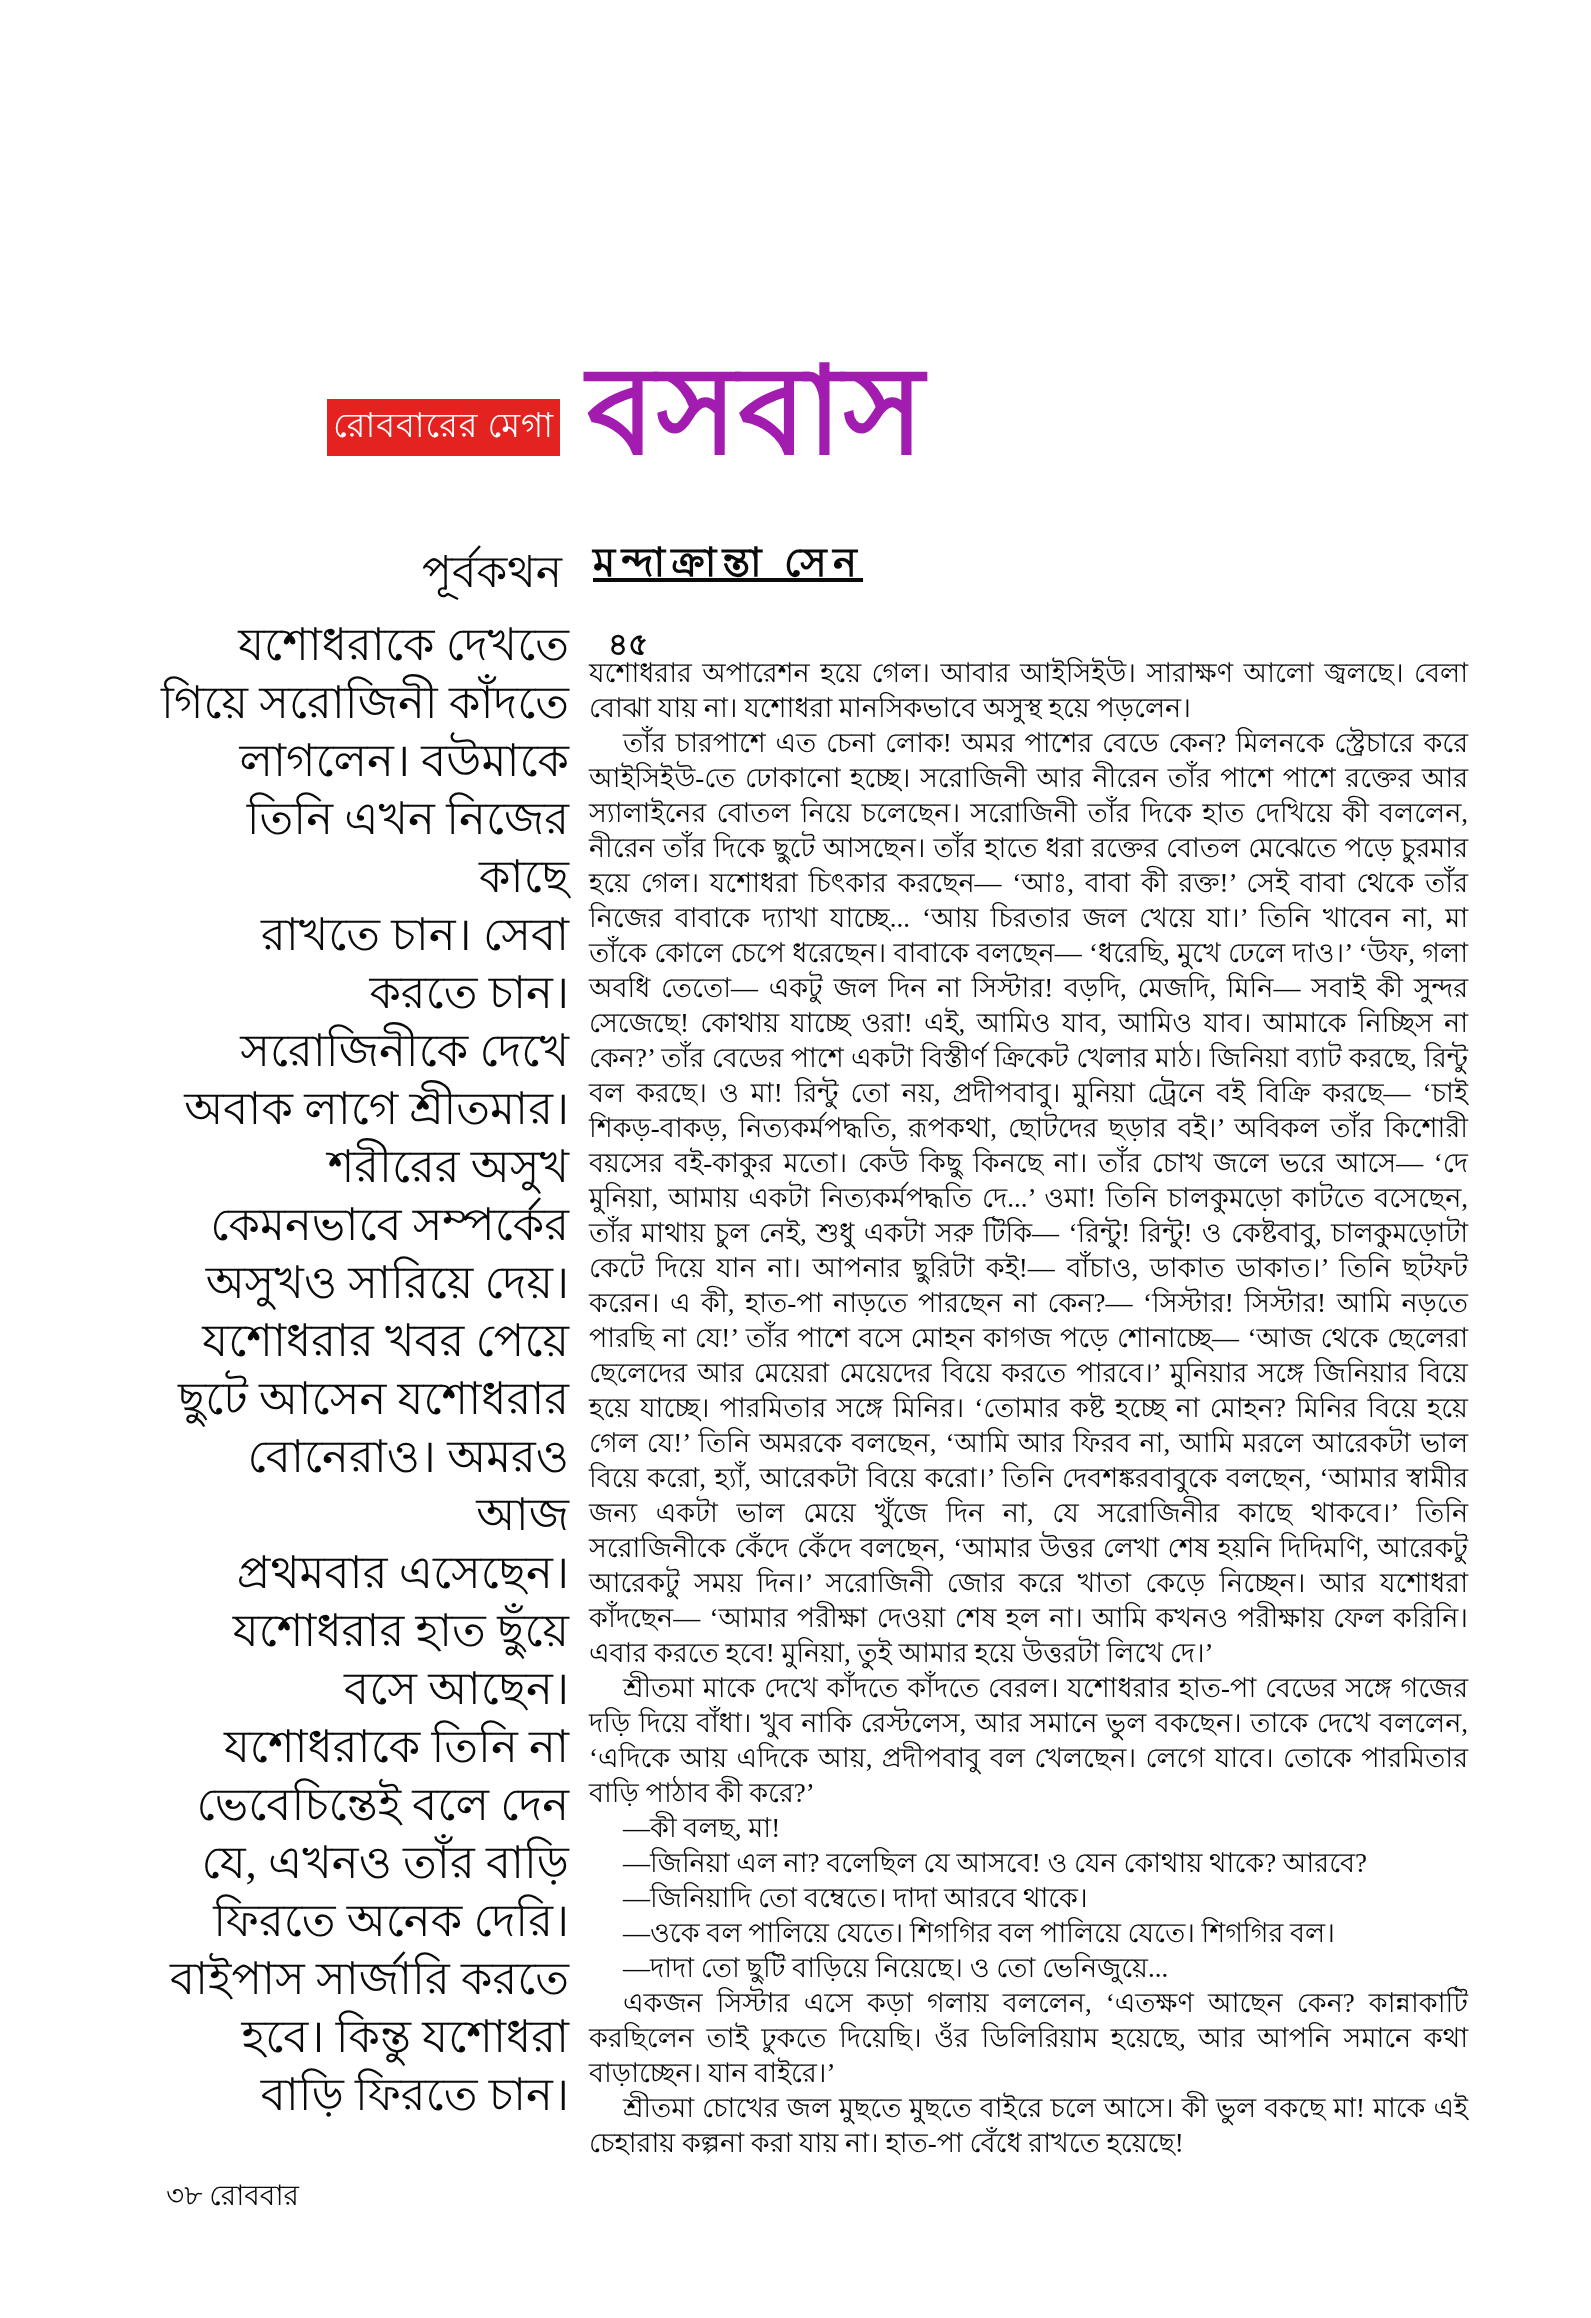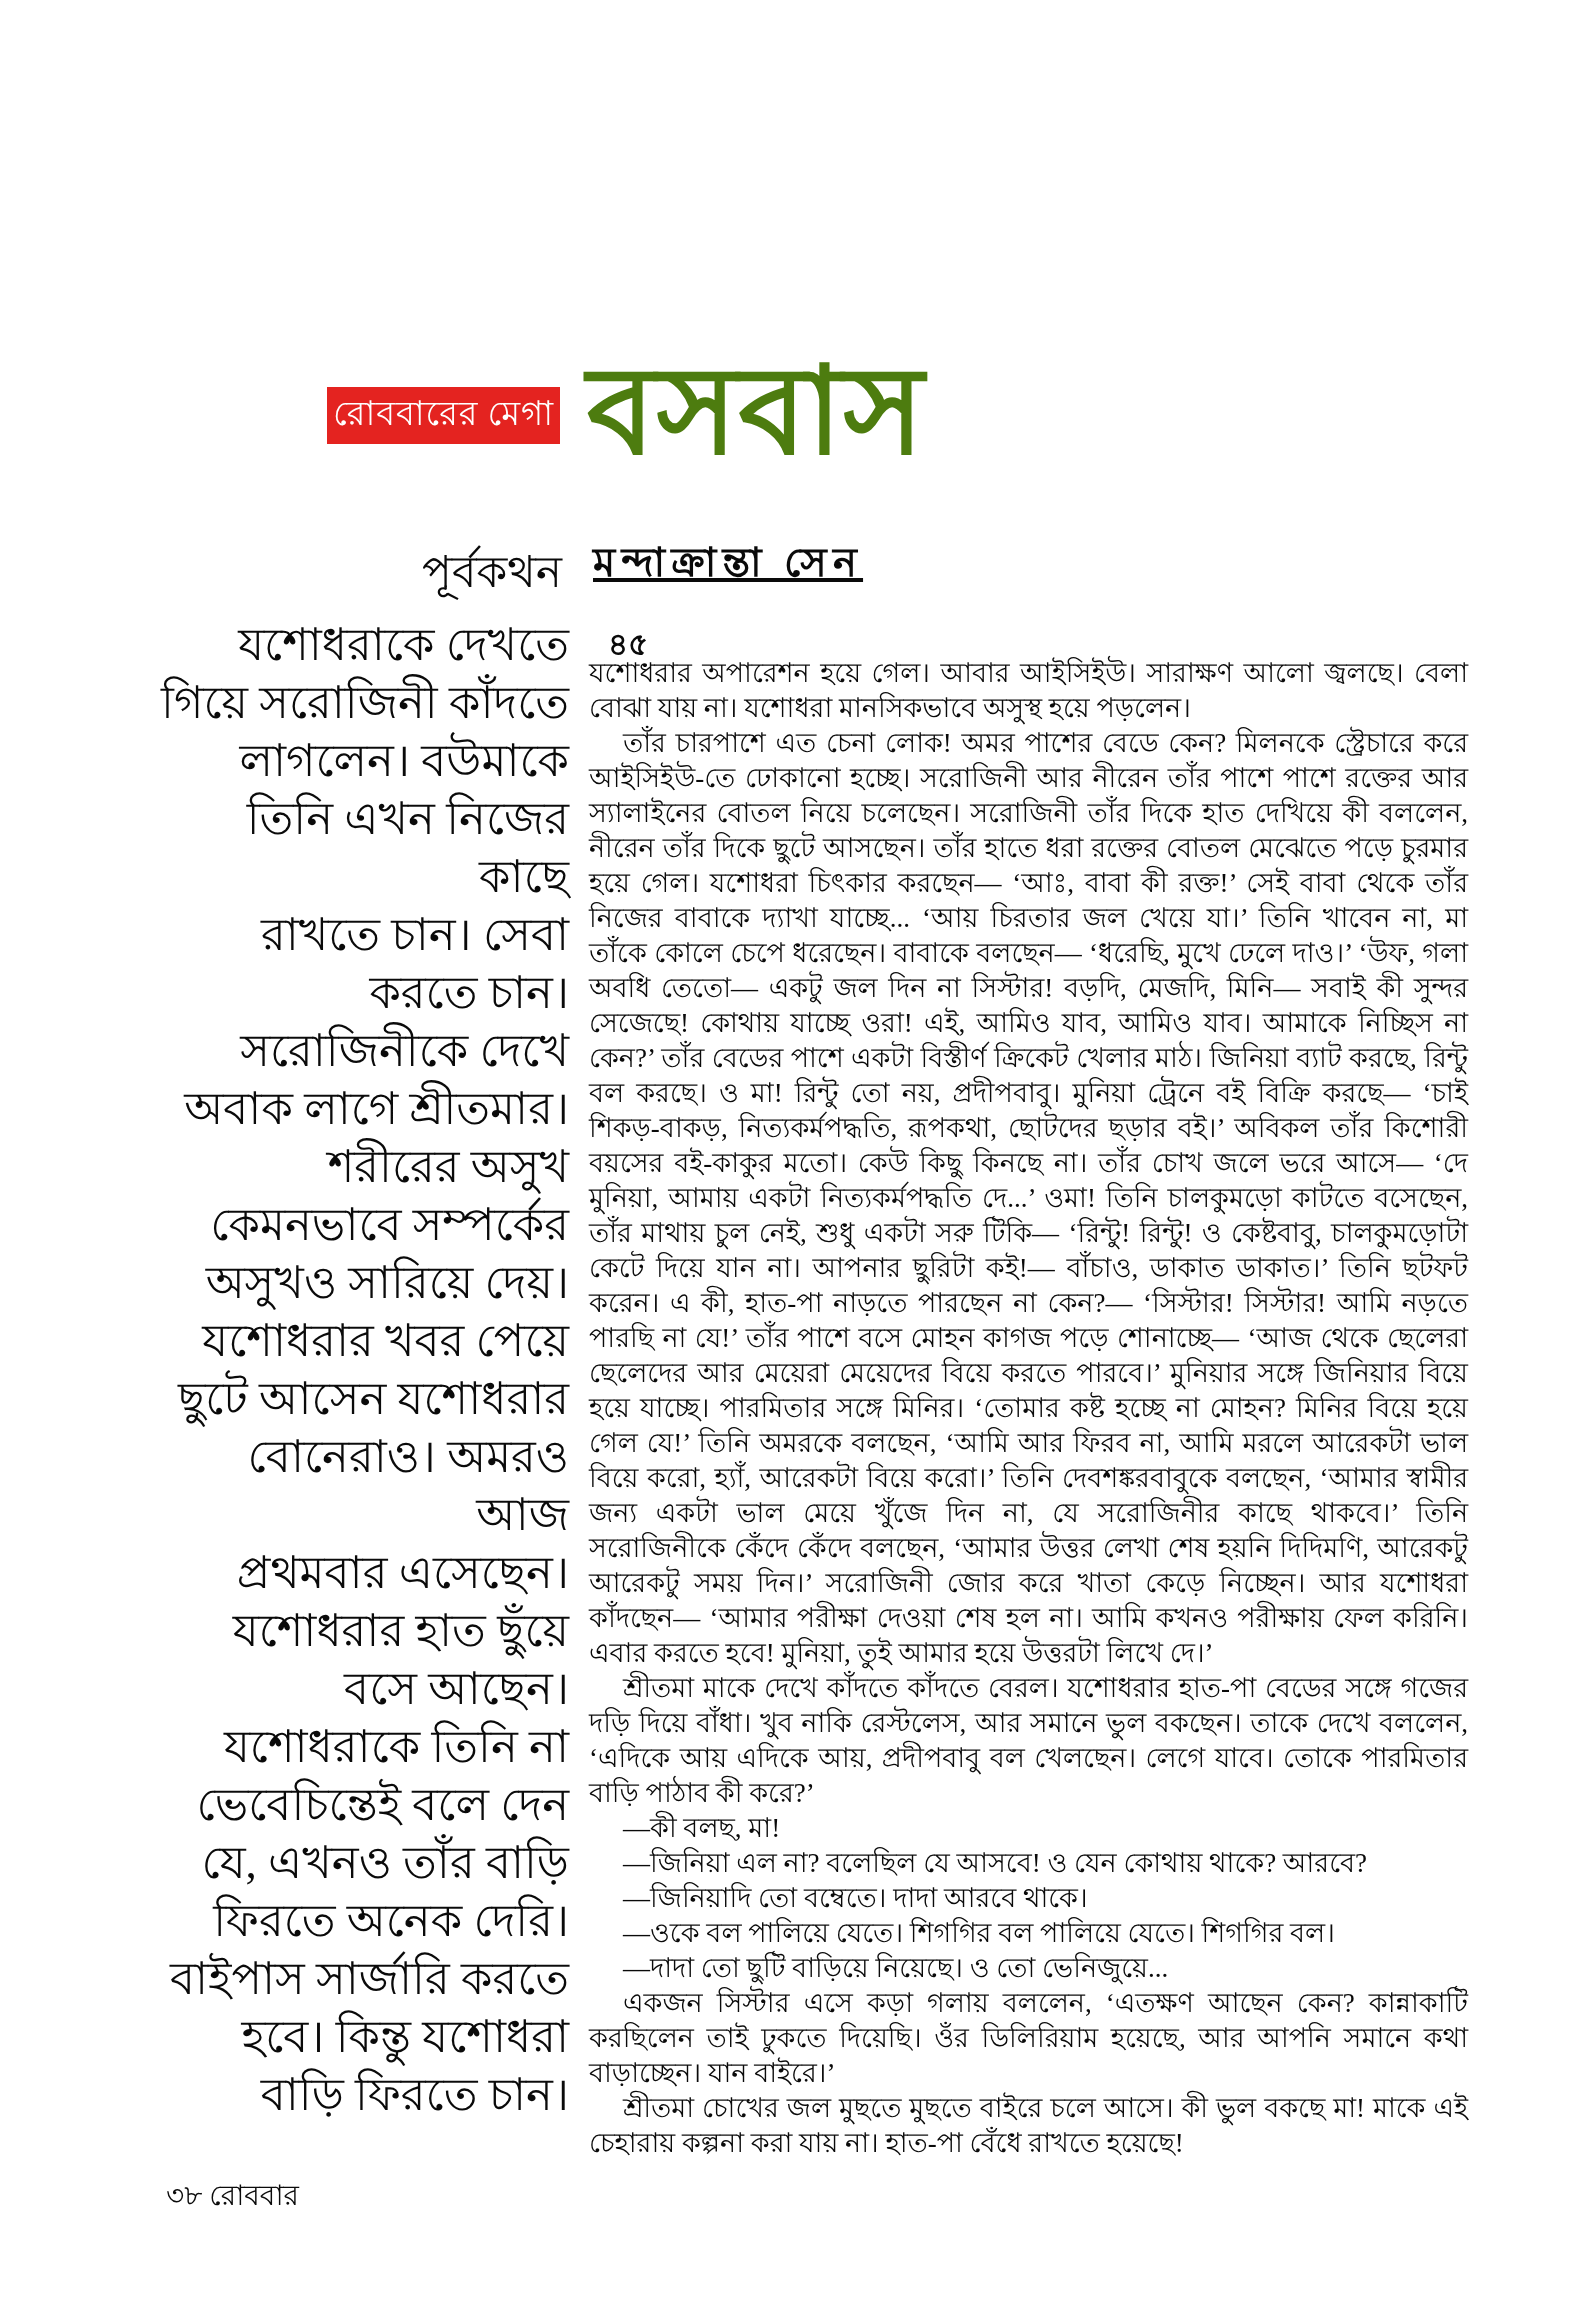--- a/index.html
+++ b/index.html
@@ -23,21 +23,21 @@
     font-weight: 400;
     letter-spacing: 0.8px;
   }
   .page-title {
     position: absolute;
     left: 587px; top: 345px;
     font-size: 122px;
     line-height: 1.1;
     font-weight: 900;
     letter-spacing: 1.5px;
-    color: #4d7c0f;
+    color: #a21caf;
     white-space: nowrap;
   }
   .kicker {
     position: absolute;
     left: 331px; top: 539px;
     width: 231px;
     text-align: right;
     font-size: 44px;
     color: #0a0a0a;
   }
@@ -92,21 +92,21 @@
     color: #0a0a0a;
     white-space: nowrap;
     margin-left: 8px;
   }
 </style>
 </head>
 <body>
 
 <div class="page">
 
-  <div class="badge" style="background: rgb(228, 35, 32); color: rgb(255, 255, 255);">রোববারের মেগা</div>
+  <div class="badge" style="background: rgb(228, 35, 32); color: rgb(255, 255, 255); margin-top: 12px;">রোববারের মেগা</div>
 
   <div class="page-title">বসবাস</div>
 
   <div class="kicker">পূর্বকথন</div>
 
   <div class="author">মন্দাক্রান্তা সেন</div>
 
   <div class="chapter-number">৪৫</div>
 
   <div class="pullquote">যশোধরাকে দেখতে

